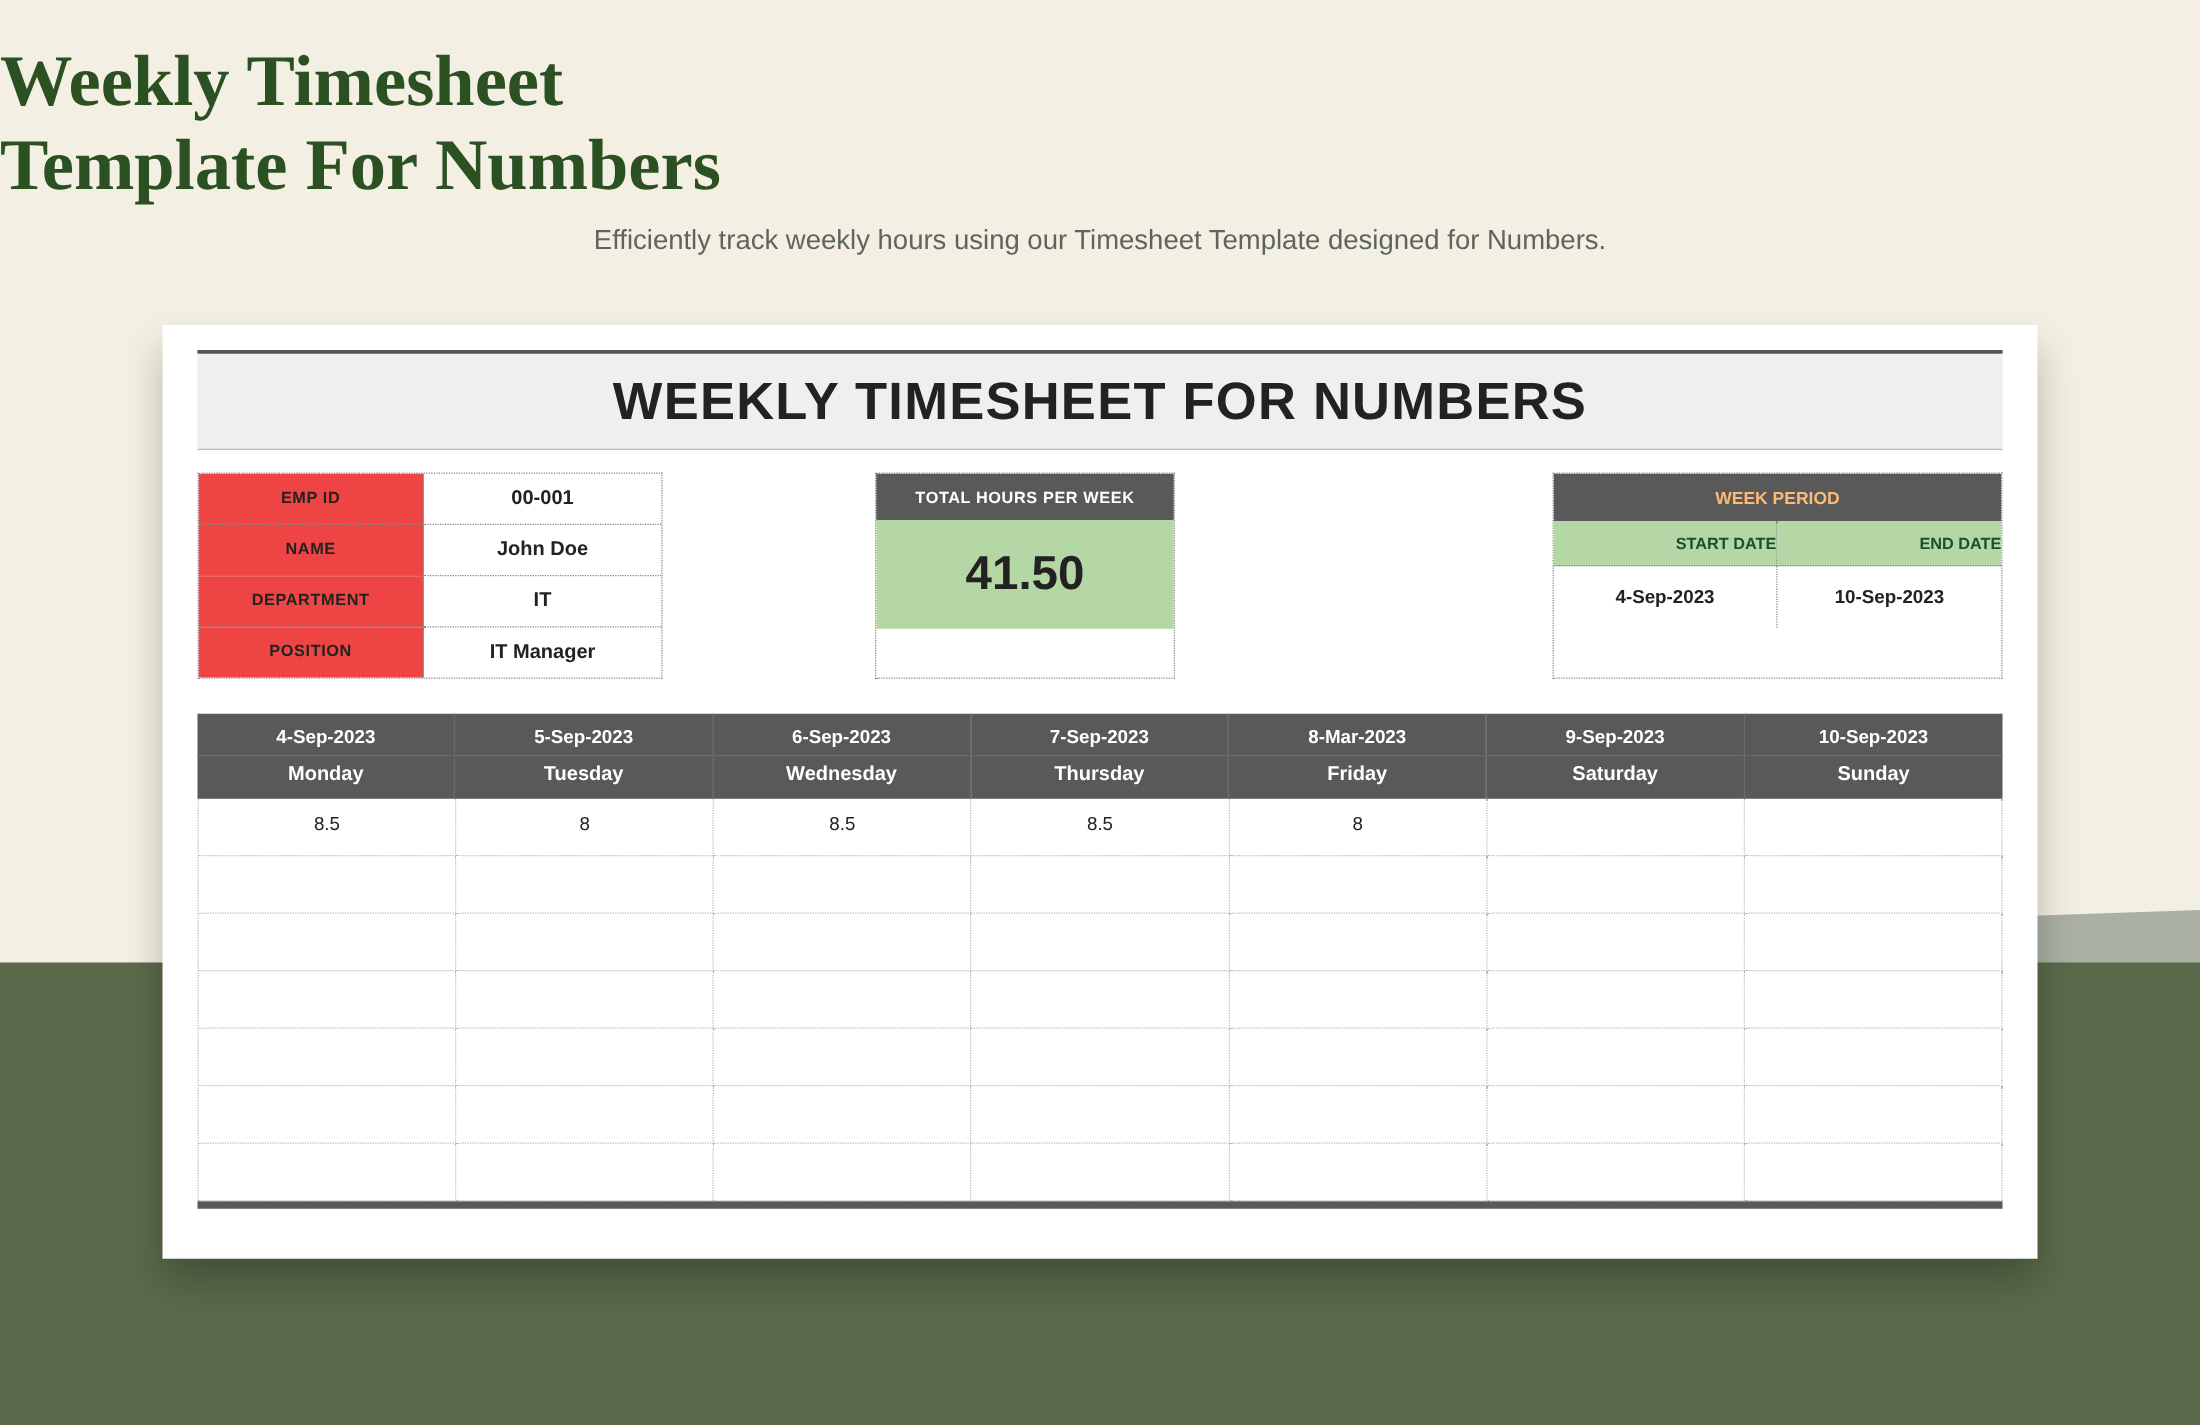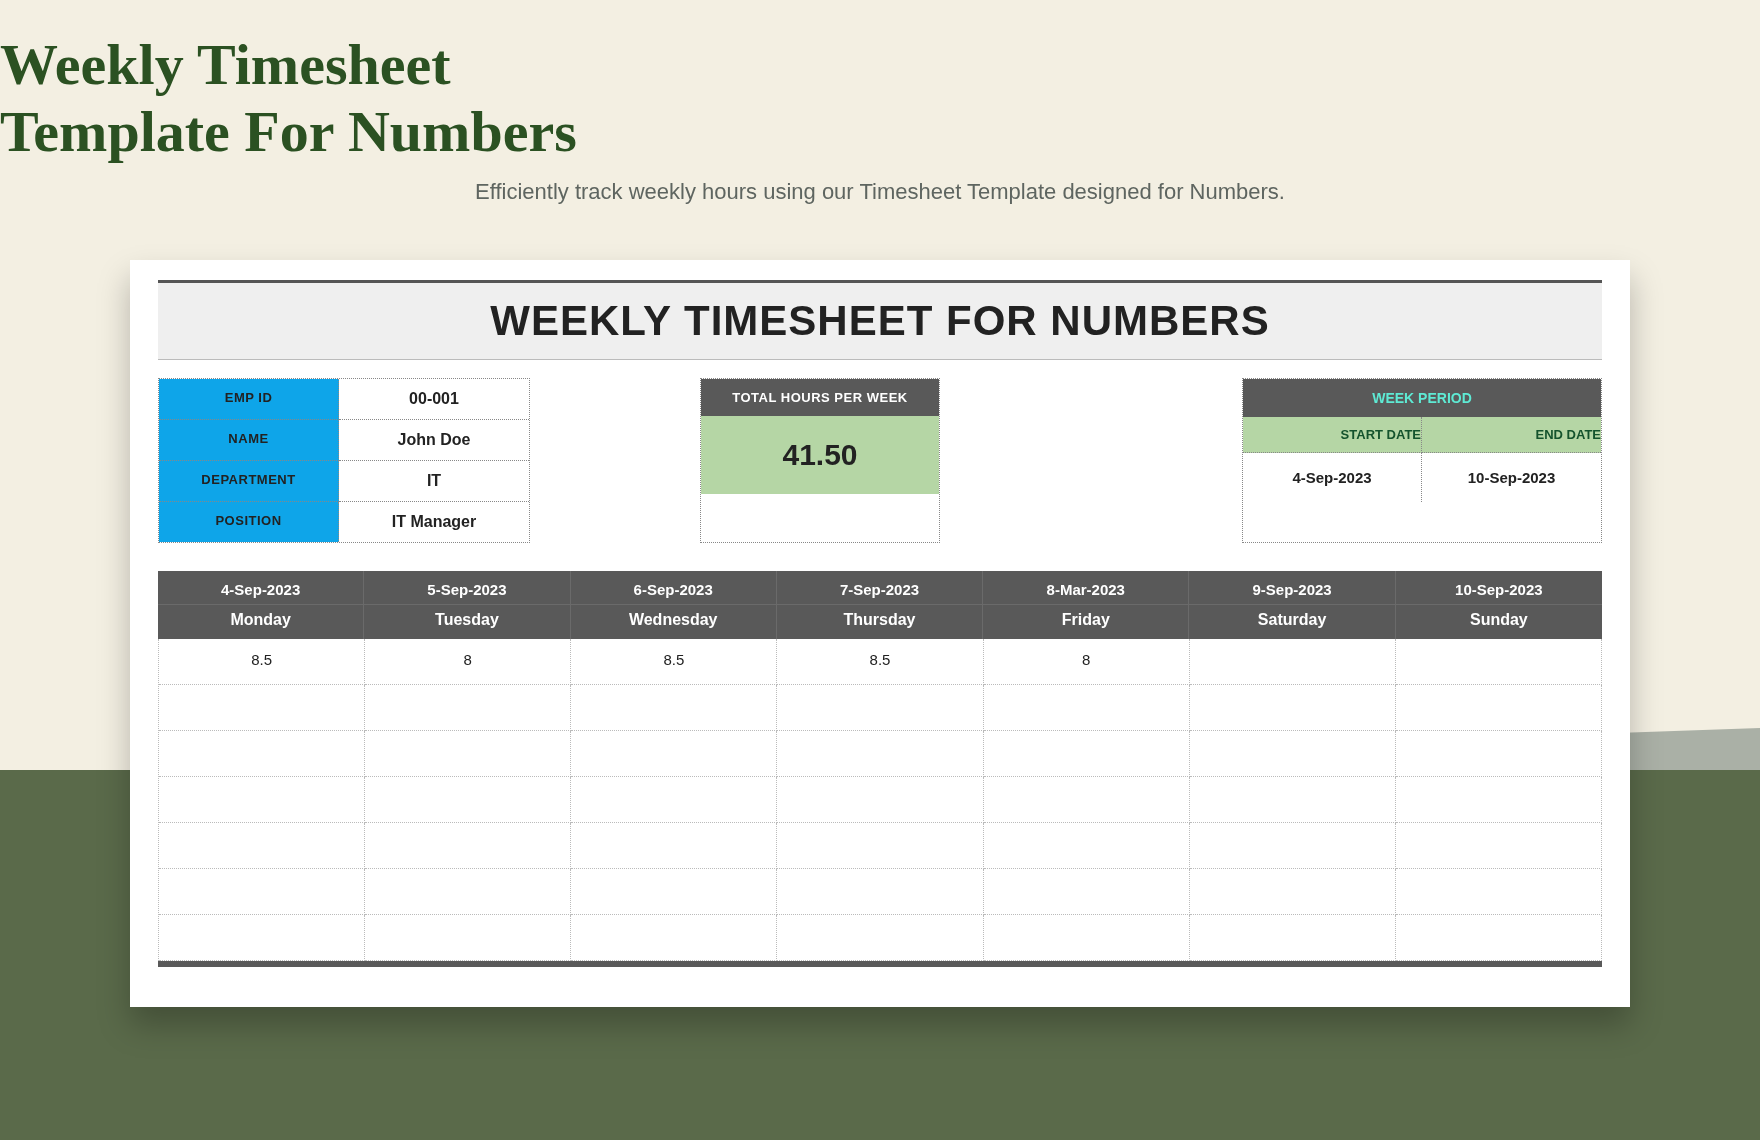--- a/index.html
+++ b/index.html
@@ -66,21 +66,21 @@
     display: flex;
     margin-top: 18px;
     gap: 0;
   }
   .emp-box {
     display: grid;
     grid-template-columns: 180px 190px;
     border: 1px dotted #888;
   }
   .emp-label {
-    background: #0ea5e9;
+    background: #ef4444;
     font-size: 13px;
     font-weight: 700;
     letter-spacing: 0.5px;
     text-align: center;
     padding: 11px 6px;
     border-bottom: 1px dotted #888;
     border-right: 1px dotted #888;
     color: #222;
   }
   .emp-value {
@@ -101,34 +101,34 @@
     background: #595959;
     color: #fff;
     font-size: 13px;
     font-weight: 700;
     letter-spacing: 0.5px;
     text-align: center;
     padding: 11px 6px;
   }
   .total-value {
     background: #b5d6a5;
-    font-size: 30px;
+    font-size: 38px;
     font-weight: 800;
     text-align: center;
     padding: 22px 0;
     color: #222;
   }
   .week-box {
     margin-left: auto;
     width: 360px;
     border: 1px dotted #888;
   }
   .week-head {
     background: #595959;
-    color: #5eead4;
+    color: #fdba74;
     font-size: 14px;
     font-weight: 700;
     text-align: center;
     padding: 11px 0;
   }
   .week-sub {
     display: grid;
     grid-template-columns: 1fr 1fr;
   }
   .week-sub-head {

